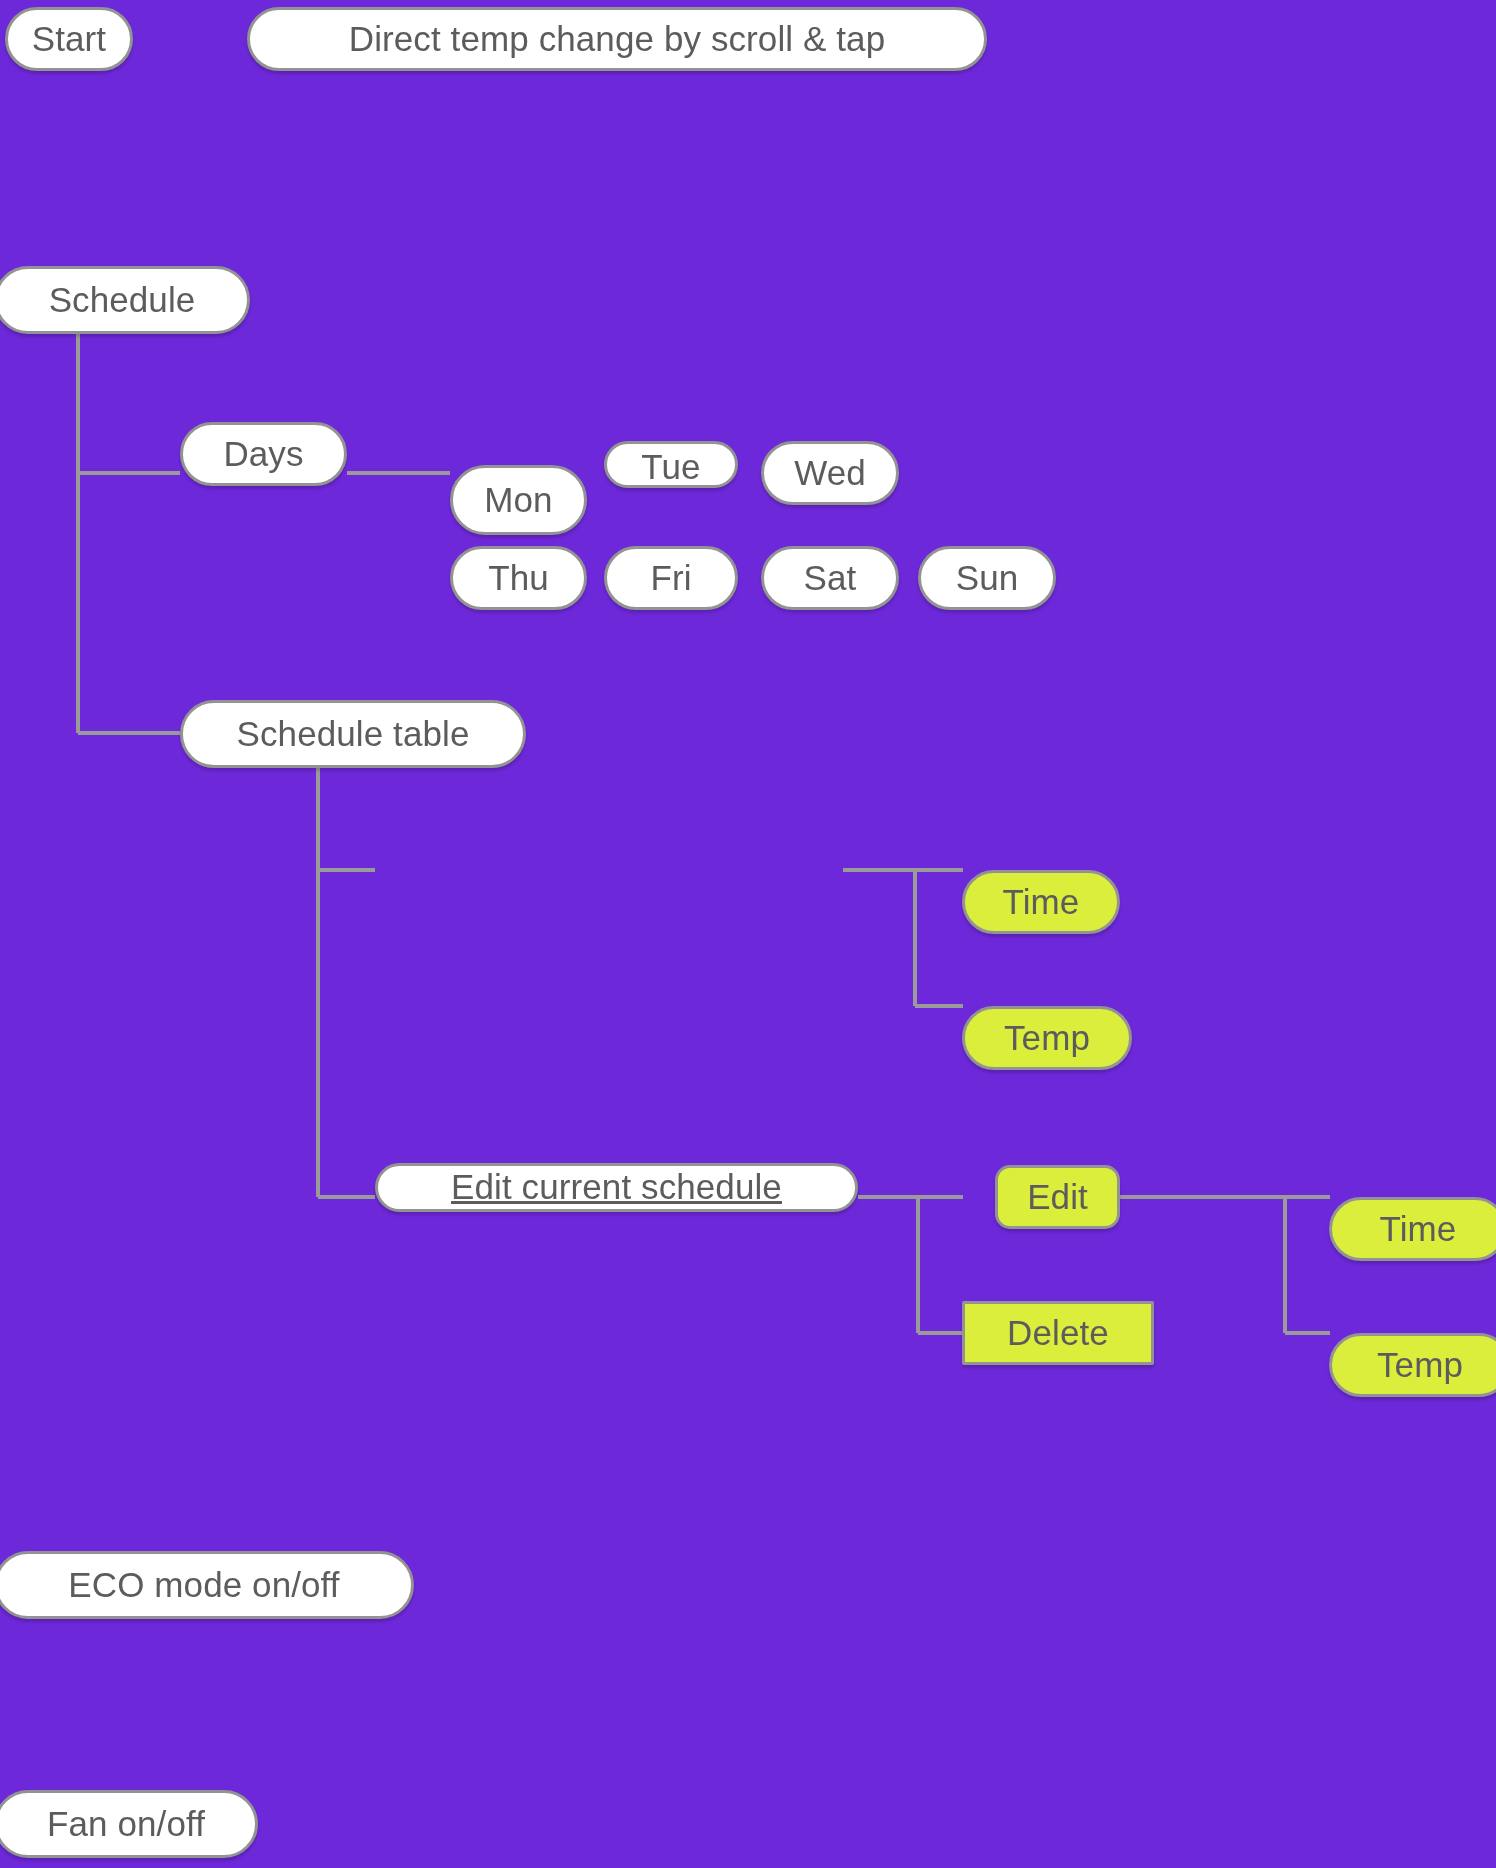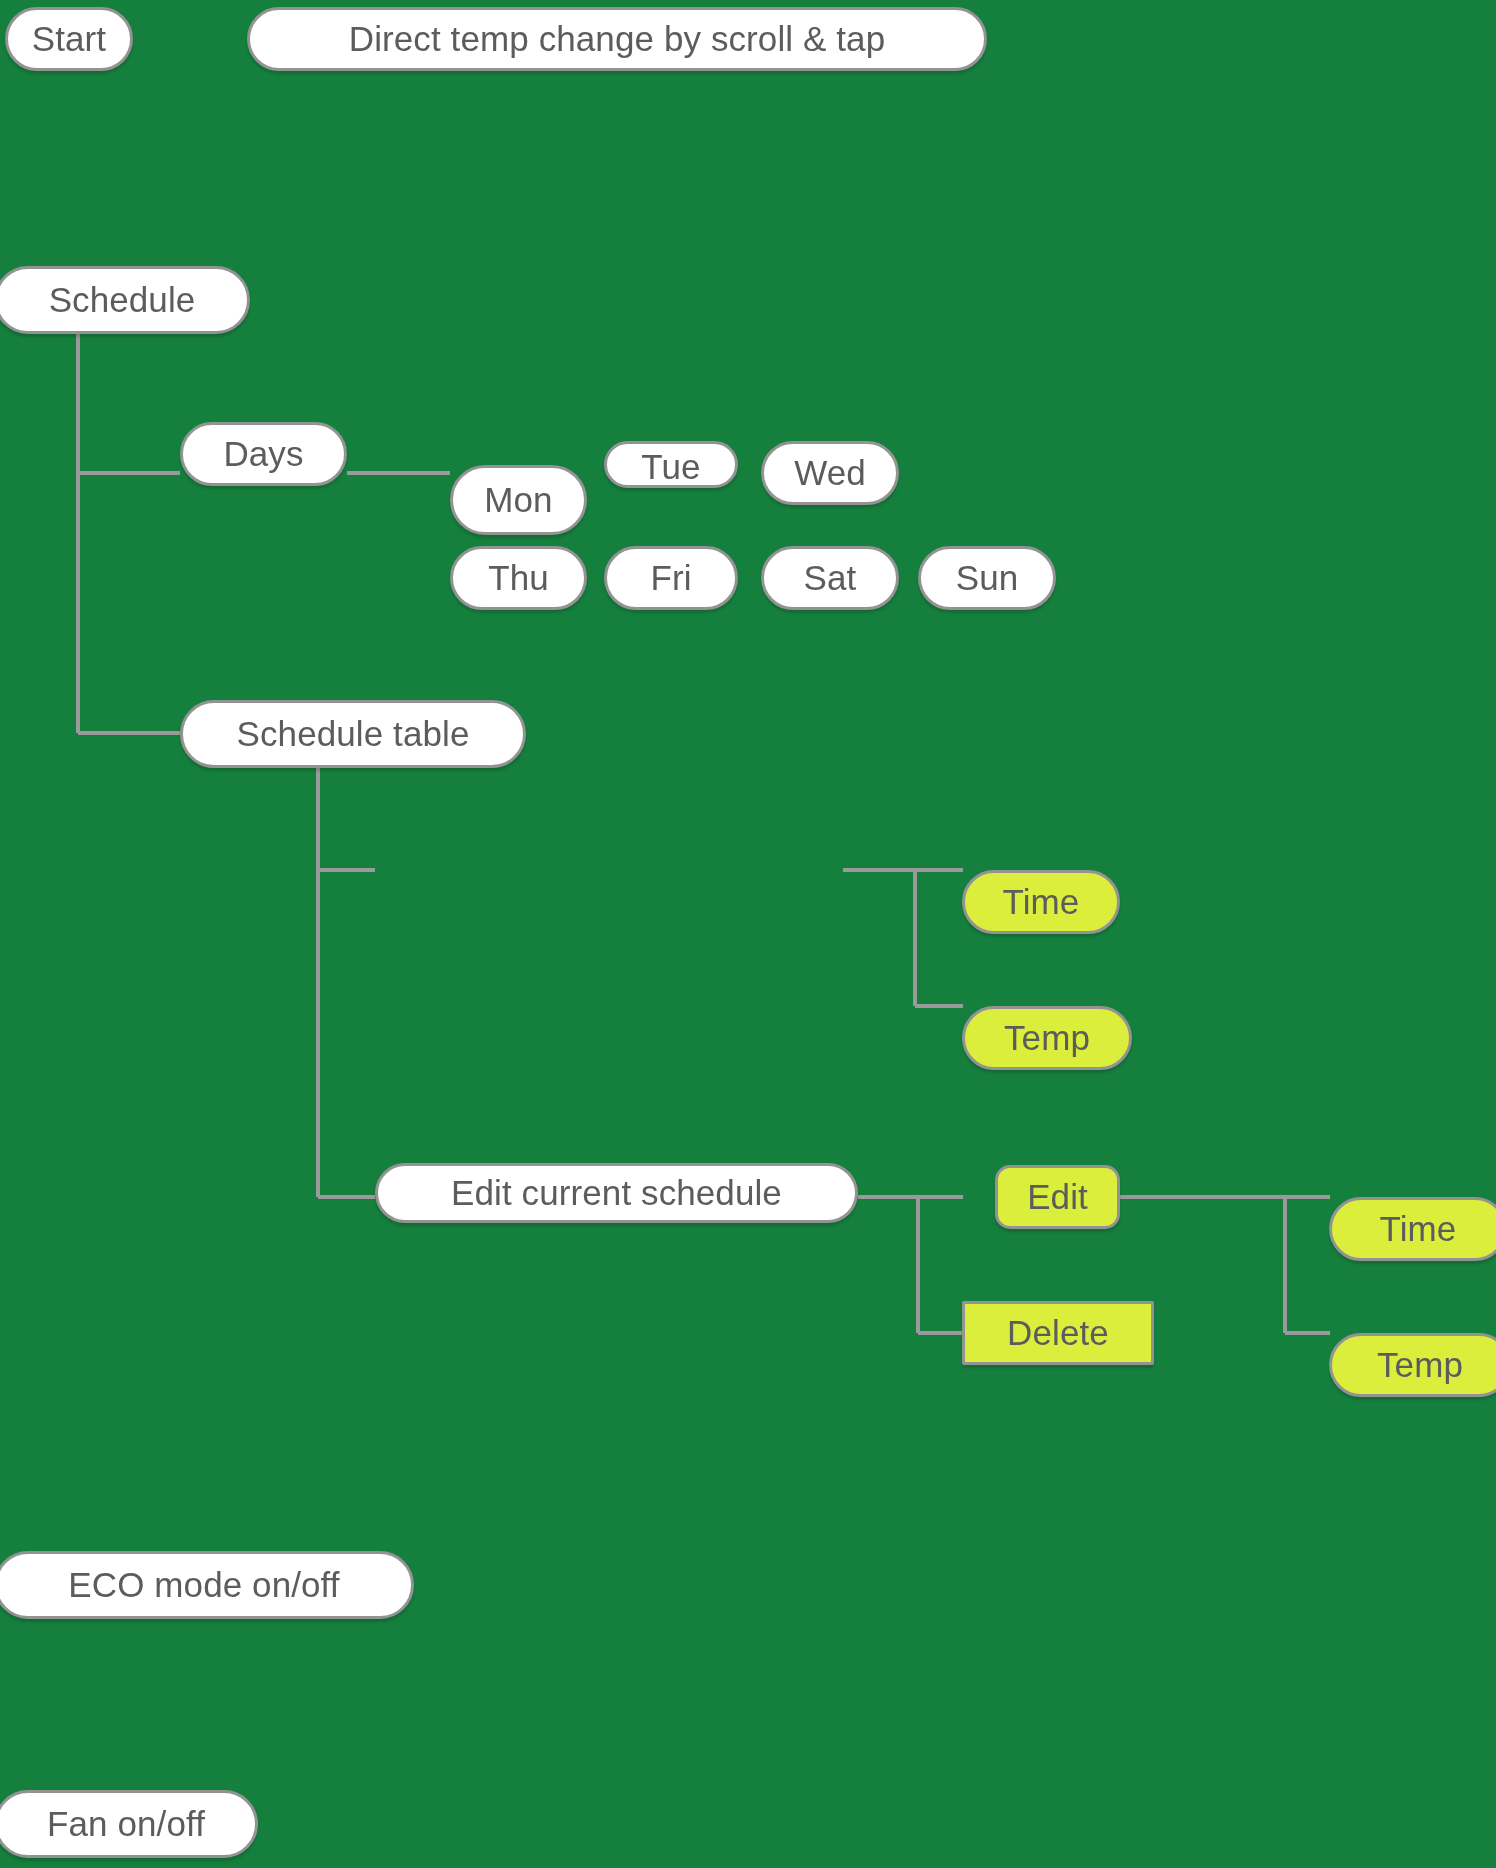--- a/index.html
+++ b/index.html
@@ -4,21 +4,21 @@
 <style>
   html, body {
     margin: 0;
     padding: 0;
     background: #4a6670;
   }
   #canvas {
     position: relative;
     width: 1496px;
     height: 1868px;
-    background: #15803d;
+    background: #6d28d9;
     overflow: hidden;
     font-family: "Liberation Sans", sans-serif;
   }
   .edges {
     position: absolute;
     left: 0;
     top: 0;
     width: 1496px;
     height: 1868px;
     pointer-events: none;
@@ -136,21 +136,21 @@
   </div>
 
 
   <div class="node green pill" style="left:962px; top:838px; width:158px; height:64px;">
     <span class="lbl">Time</span>
   </div>
   <div class="node green pill" style="left:962px; top:974px; width:170px; height:64px;">
     <span class="lbl">Temp</span>
   </div>
 
-  <div class="node" style="left:375px; top:1163px; width:483px; height:60px;">
+  <div class="node" style="left:375px; top:1163px; width:483px; height:49px;text-decoration:underline;">
     <span class="lbl">Edit current schedule</span>
   </div>
 
   <div class="node green" style="left:962px; top:1165px; width:125px; height:64px; border-radius:15px;margin-left:33px;">
     <span class="lbl">Edit</span>
   </div>
   <div class="node green" style="left:962px; top:1301px; width:192px; height:64px; border-radius:2px;">
     <span class="lbl">Delete</span>
   </div>
 

